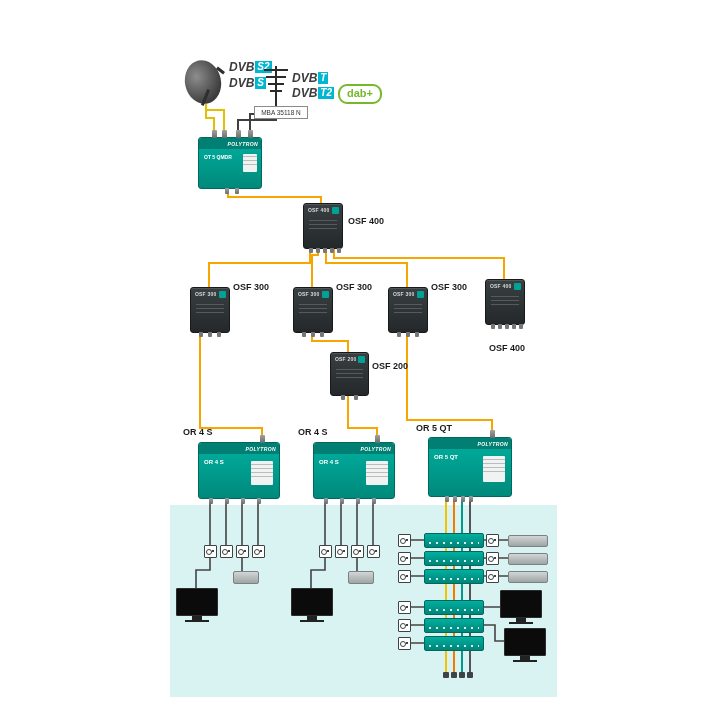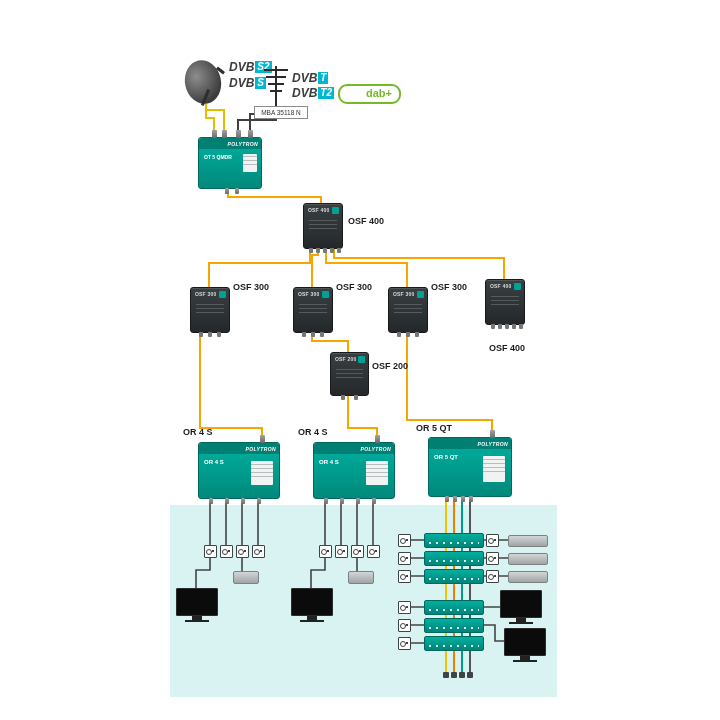--- a/index.html
+++ b/index.html
@@ -138,21 +138,21 @@
 
   <div class="dvb-logo" style="left:292px;top:72px;">
     <span>DVB</span>
       <span class="dvb-badge">T</span>
   </div>
   <div class="dvb-logo" style="left:292px;top:87px;">
     <span>DVB</span>
       <span class="dvb-badge">T2</span>
   </div>
 
-  <div class="dab-logo" style="left:338px;top:84px;padding-left:19px;">dab+</div>
+  <div class="dab-logo" style="left:338px;top:84px;">dab+</div>
 
   <div class="lnb-tag" style="left:254px;top:106px;width:48px;">MBA 35118 N</div>
 
   <div class="dev-teal" style="left:198px;top:137px;width:62px;height:50px;">
     <div class="stub stub-top" style="left:13px;"></div>
     <div class="stub stub-top" style="left:23px;"></div>
     <div class="stub stub-top" style="left:37px;"></div>
     <div class="stub stub-top" style="left:49px;"></div>
     <div class="dev-top-strip"></div>
     <span class="dev-brand">POLYTRON</span>

